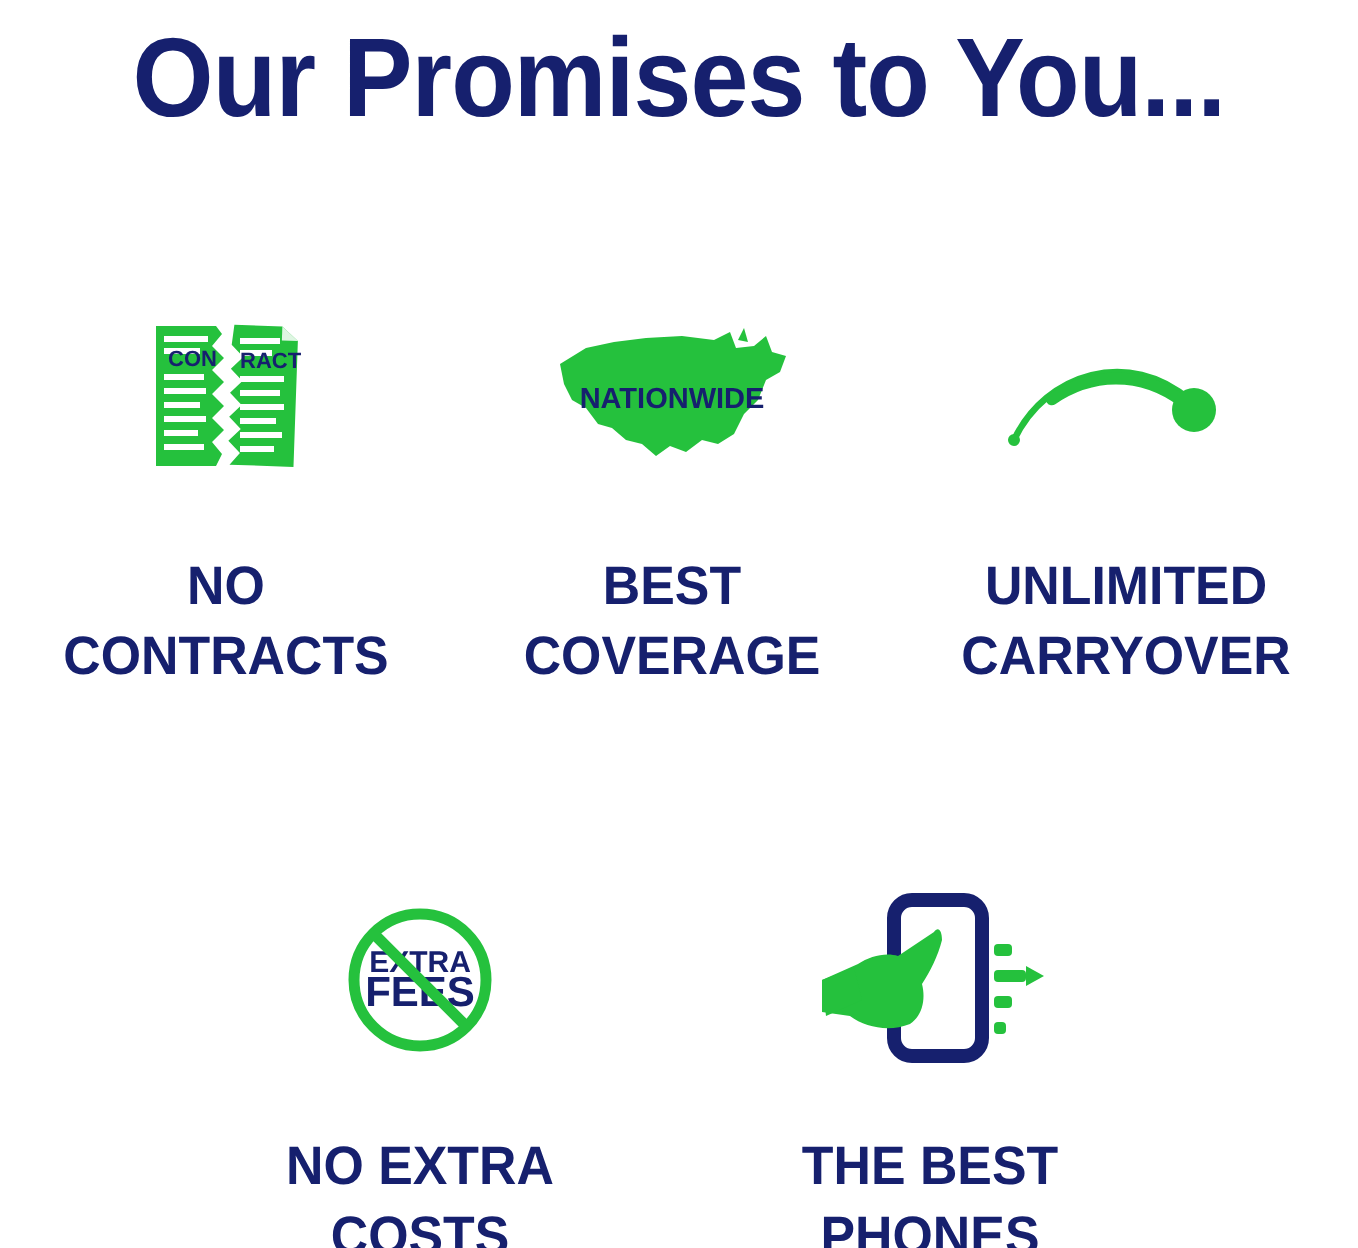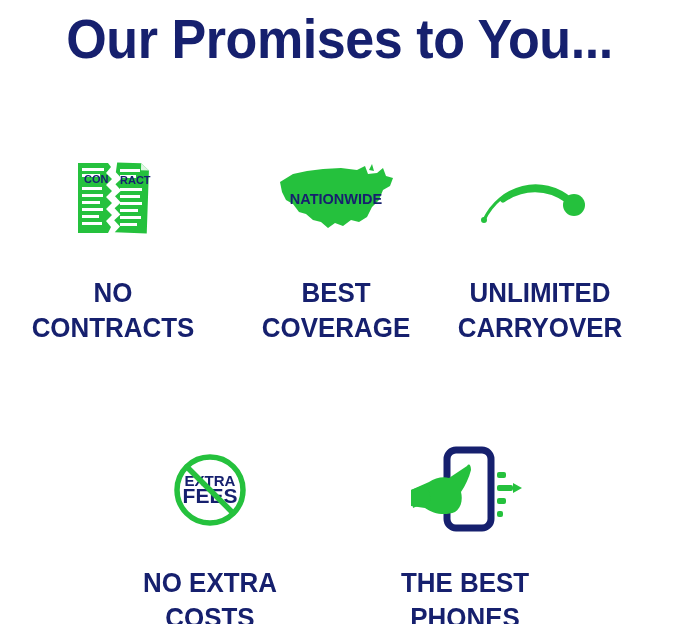--- a/index.html
+++ b/index.html
@@ -61,21 +61,21 @@
     font-size: 27px;
     line-height: 35px;
     letter-spacing: 0px;
     transform: scaleX(0.96);
   }
   .promise-label .l2 { display: block; }
 
   
   .p1 { left: 0px;   top: 150px; }
   .p2 { left: 223px; top: 150px; }
-  .p3 { left: 427px; top: 150px; }
+  .p3 { left: 450px; top: 150px; }
   .p4 { left: 97px;  top: 440px; }
   .p5 { left: 352px; top: 440px; }
 
   svg { display: block; overflow: visible; }
 </style>
 </head>
 <body>
 
 <div class="stage">
 

